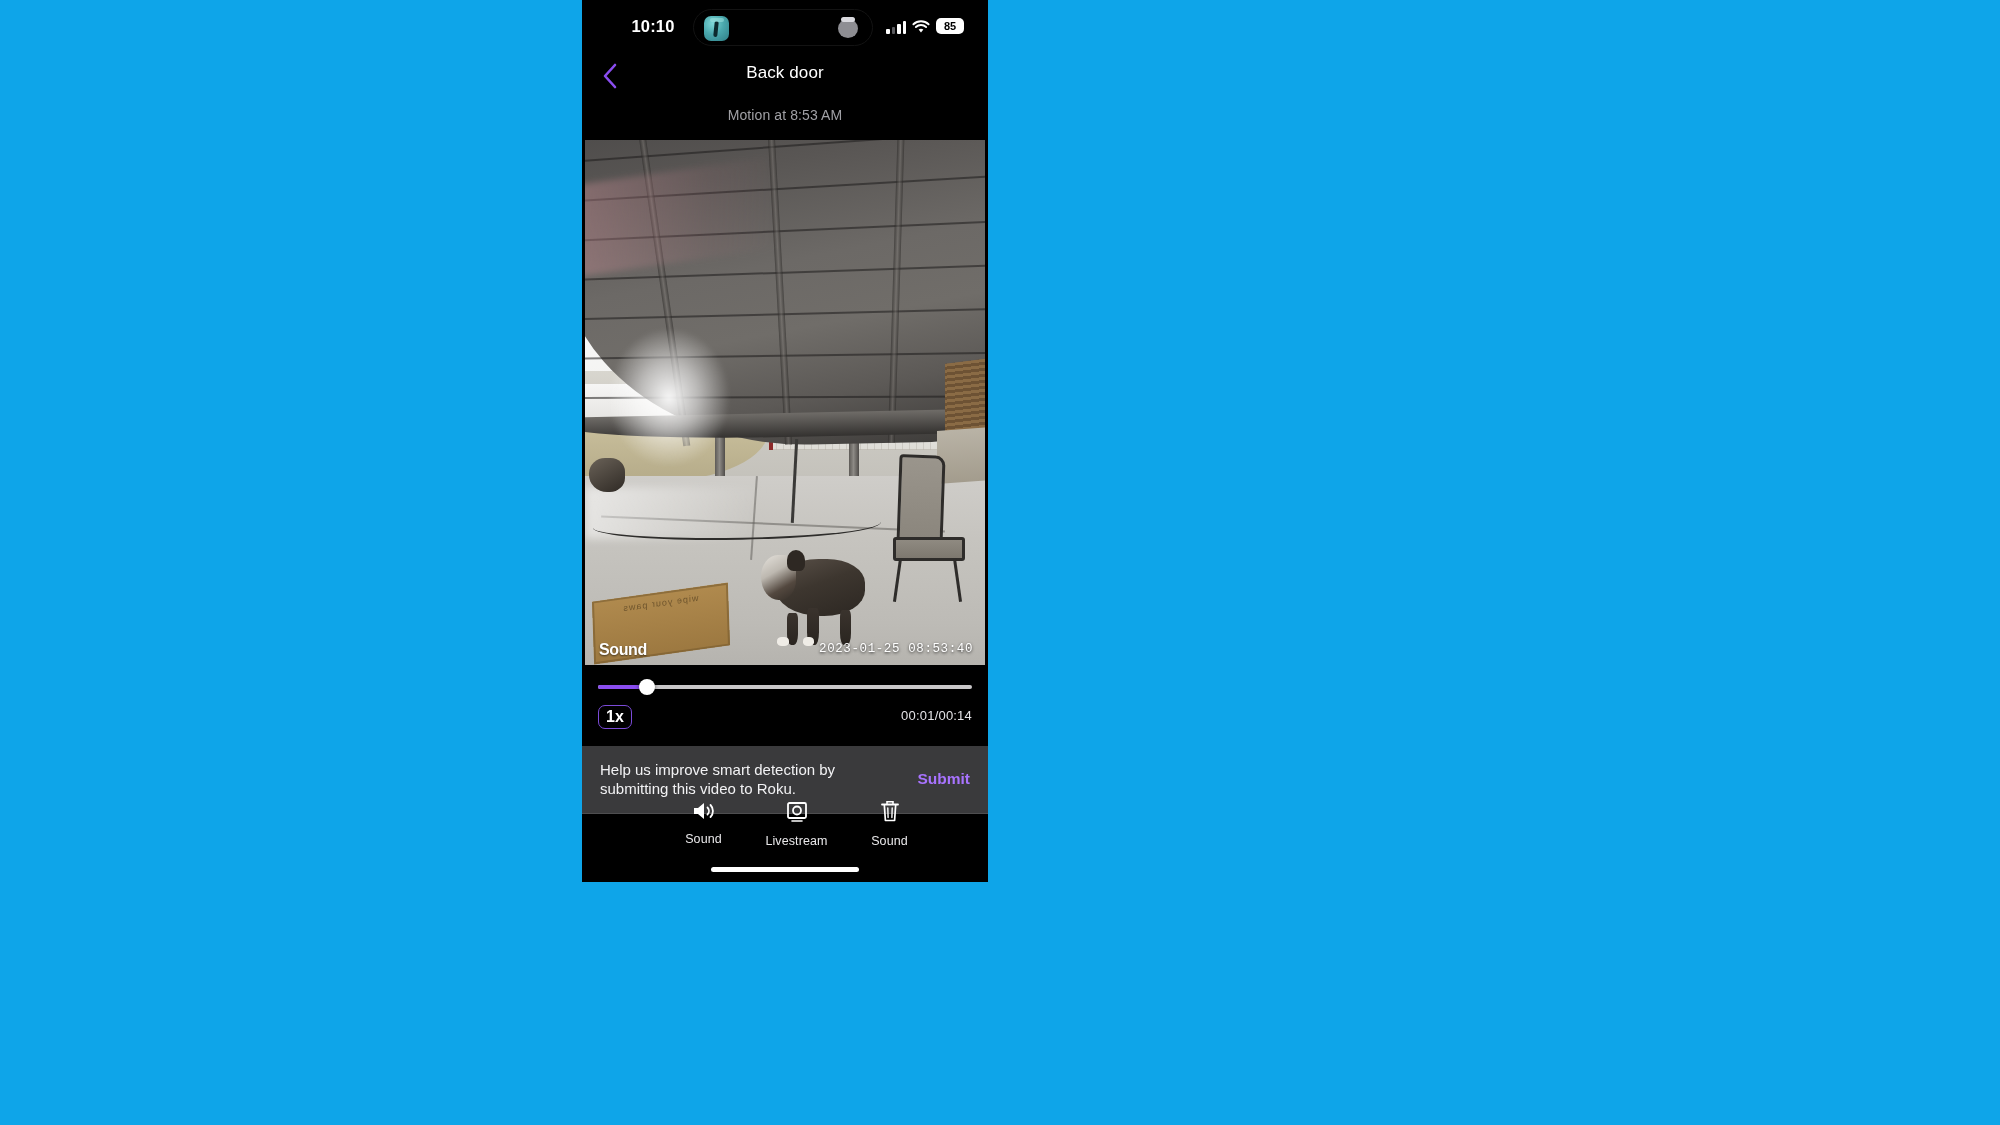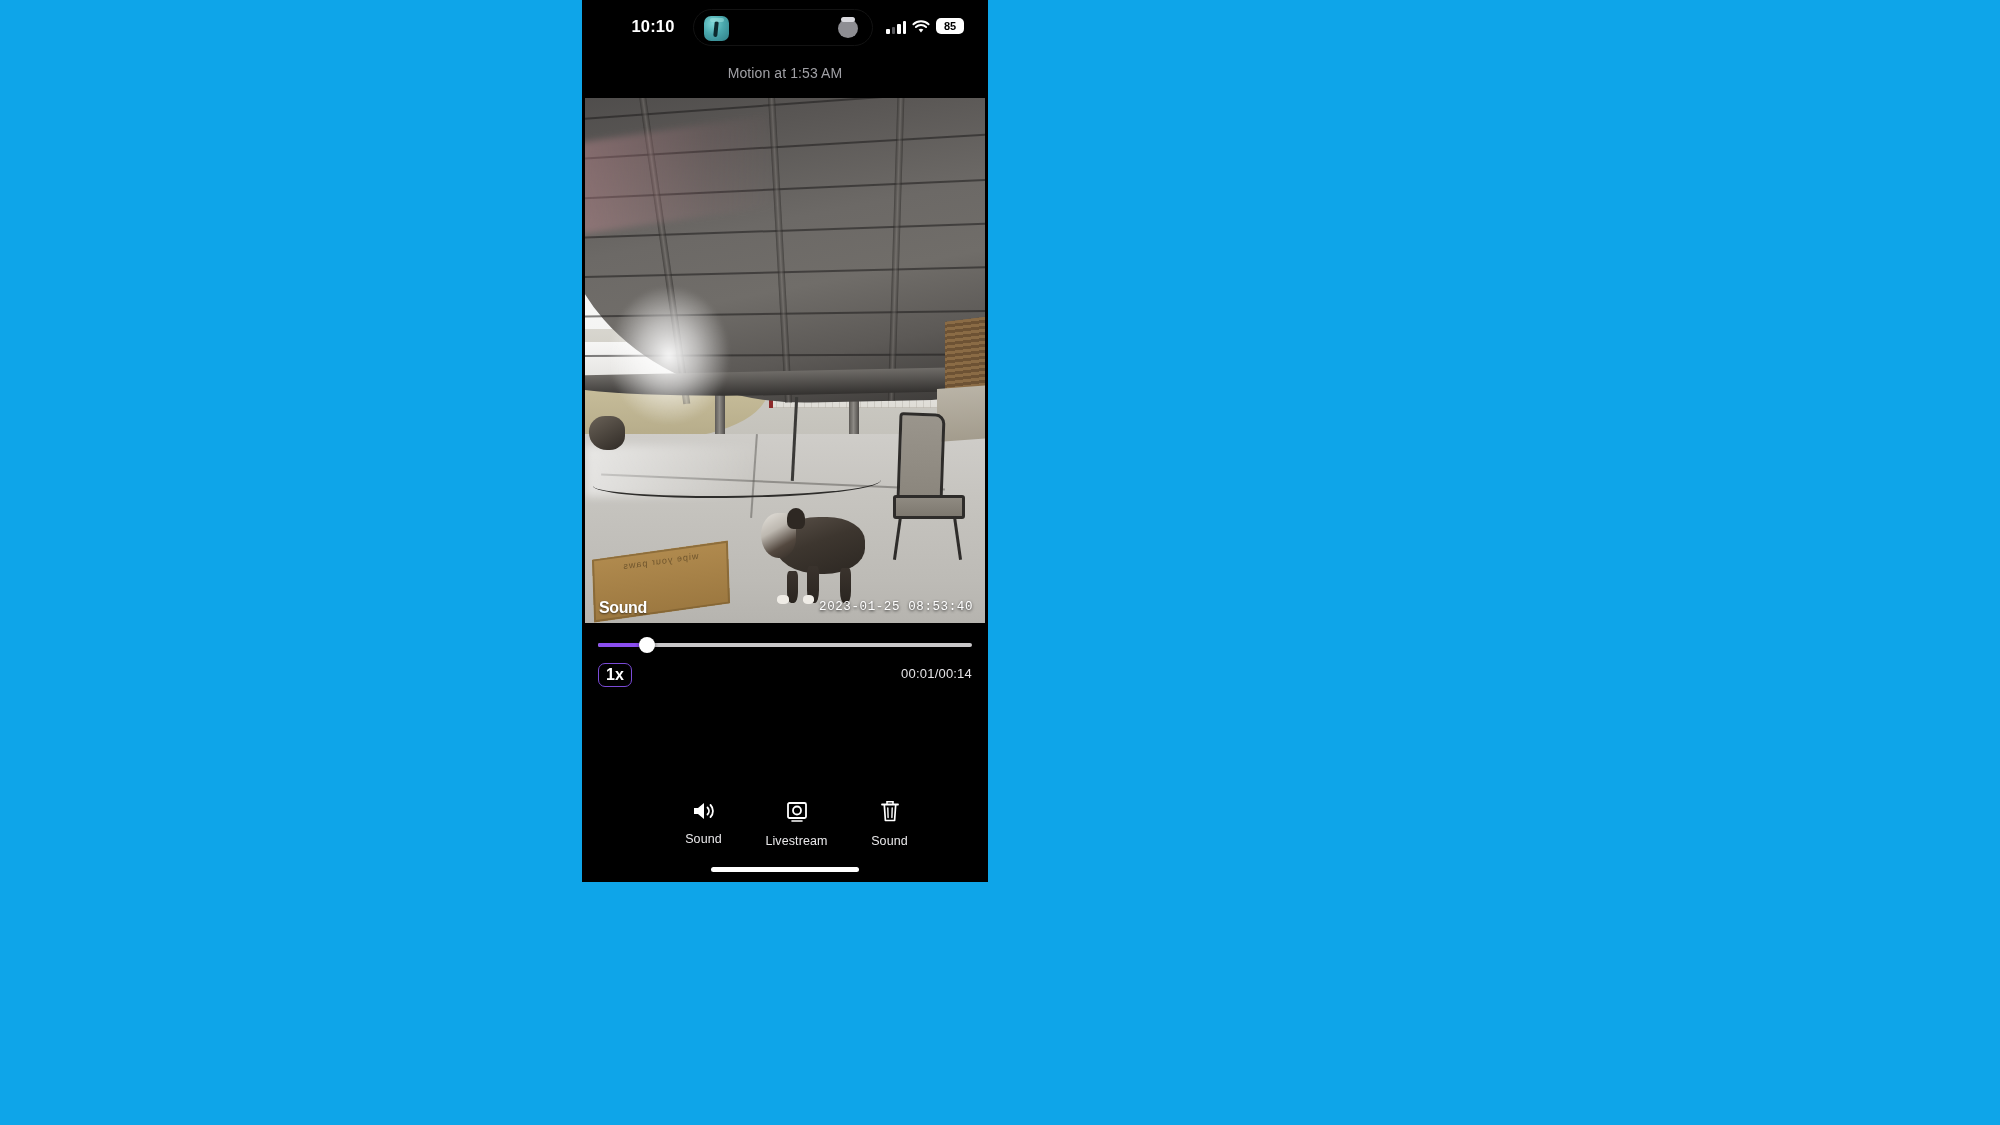--- a/index.html
+++ b/index.html
@@ -385,21 +385,29 @@
           <svg width="18" height="14" viewBox="0 0 18 14">
             <path d="M9 12.4 L6.6 9.6 A3.9 3.9 0 0 1 11.4 9.6 Z" fill="#fff"></path>
             <path d="M3.9 7.0 A7.5 7.5 0 0 1 14.1 7.0" stroke="#fff" stroke-width="1.9" fill="none" stroke-linecap="round"></path>
             <path d="M1.4 4.3 A11 11 0 0 1 16.6 4.3" stroke="#fff" stroke-width="1.9" fill="none" stroke-linecap="round"></path>
           </svg>
         </div>
         <div class="battery">85</div>
       </div>
     </div>
 
-    <div class="sub-title">Motion at 1:53 AM</div>
+    <div class="navbar">
+      <div class="back-chevron">
+        <svg width="15" height="26" viewBox="0 0 15 26">
+          <path d="M13 2 L3 13 L13 24" stroke="#8a4df0" stroke-width="2.6" fill="none" stroke-linecap="round" stroke-linejoin="round"></path>
+        </svg>
+      </div>
+      <div class="nav-title">Back door</div>
+    </div>
+    <div class="sub-title">Motion at 8:53 AM</div>
 
     <div class="video-wrap">
       <div class="scene">
 
         <div class="sky"></div>
         <div class="ground-far"></div>
         <div class="drive"></div>
         <div class="grass"></div>
 
         <div class="fence"></div>
@@ -481,20 +489,24 @@
       <div class="track"></div>
       <div class="track-fill" style="width:13%"></div>
       <div class="thumb" style="left:13%"></div>
     </div>
 
     <div class="controls-row">
       <div class="speed-btn">1x</div>
       <div class="time-label">00:01/00:14</div>
     </div>
 
+    <div class="banner">
+      <div class="banner-text">Help us improve smart detection by submitting this video to Roku.</div>
+      <div class="banner-submit">Submit</div>
+    </div>
 
     <div class="toolbar">
 
       <div class="tool">
         <svg width="26" height="22" viewBox="0 0 26 22">
           <path d="M3 8 H7 L13 3 V19 L7 14 H3 Z" fill="#fff"></path>
           <path d="M16.5 7.5 A5 5 0 0 1 16.5 14.5" stroke="#fff" stroke-width="1.8" fill="none" stroke-linecap="round"></path>
           <path d="M19.5 5 A8.6 8.6 0 0 1 19.5 17" stroke="#fff" stroke-width="1.8" fill="none" stroke-linecap="round"></path>
         </svg>
         <div class="tool-label">Sound</div>

